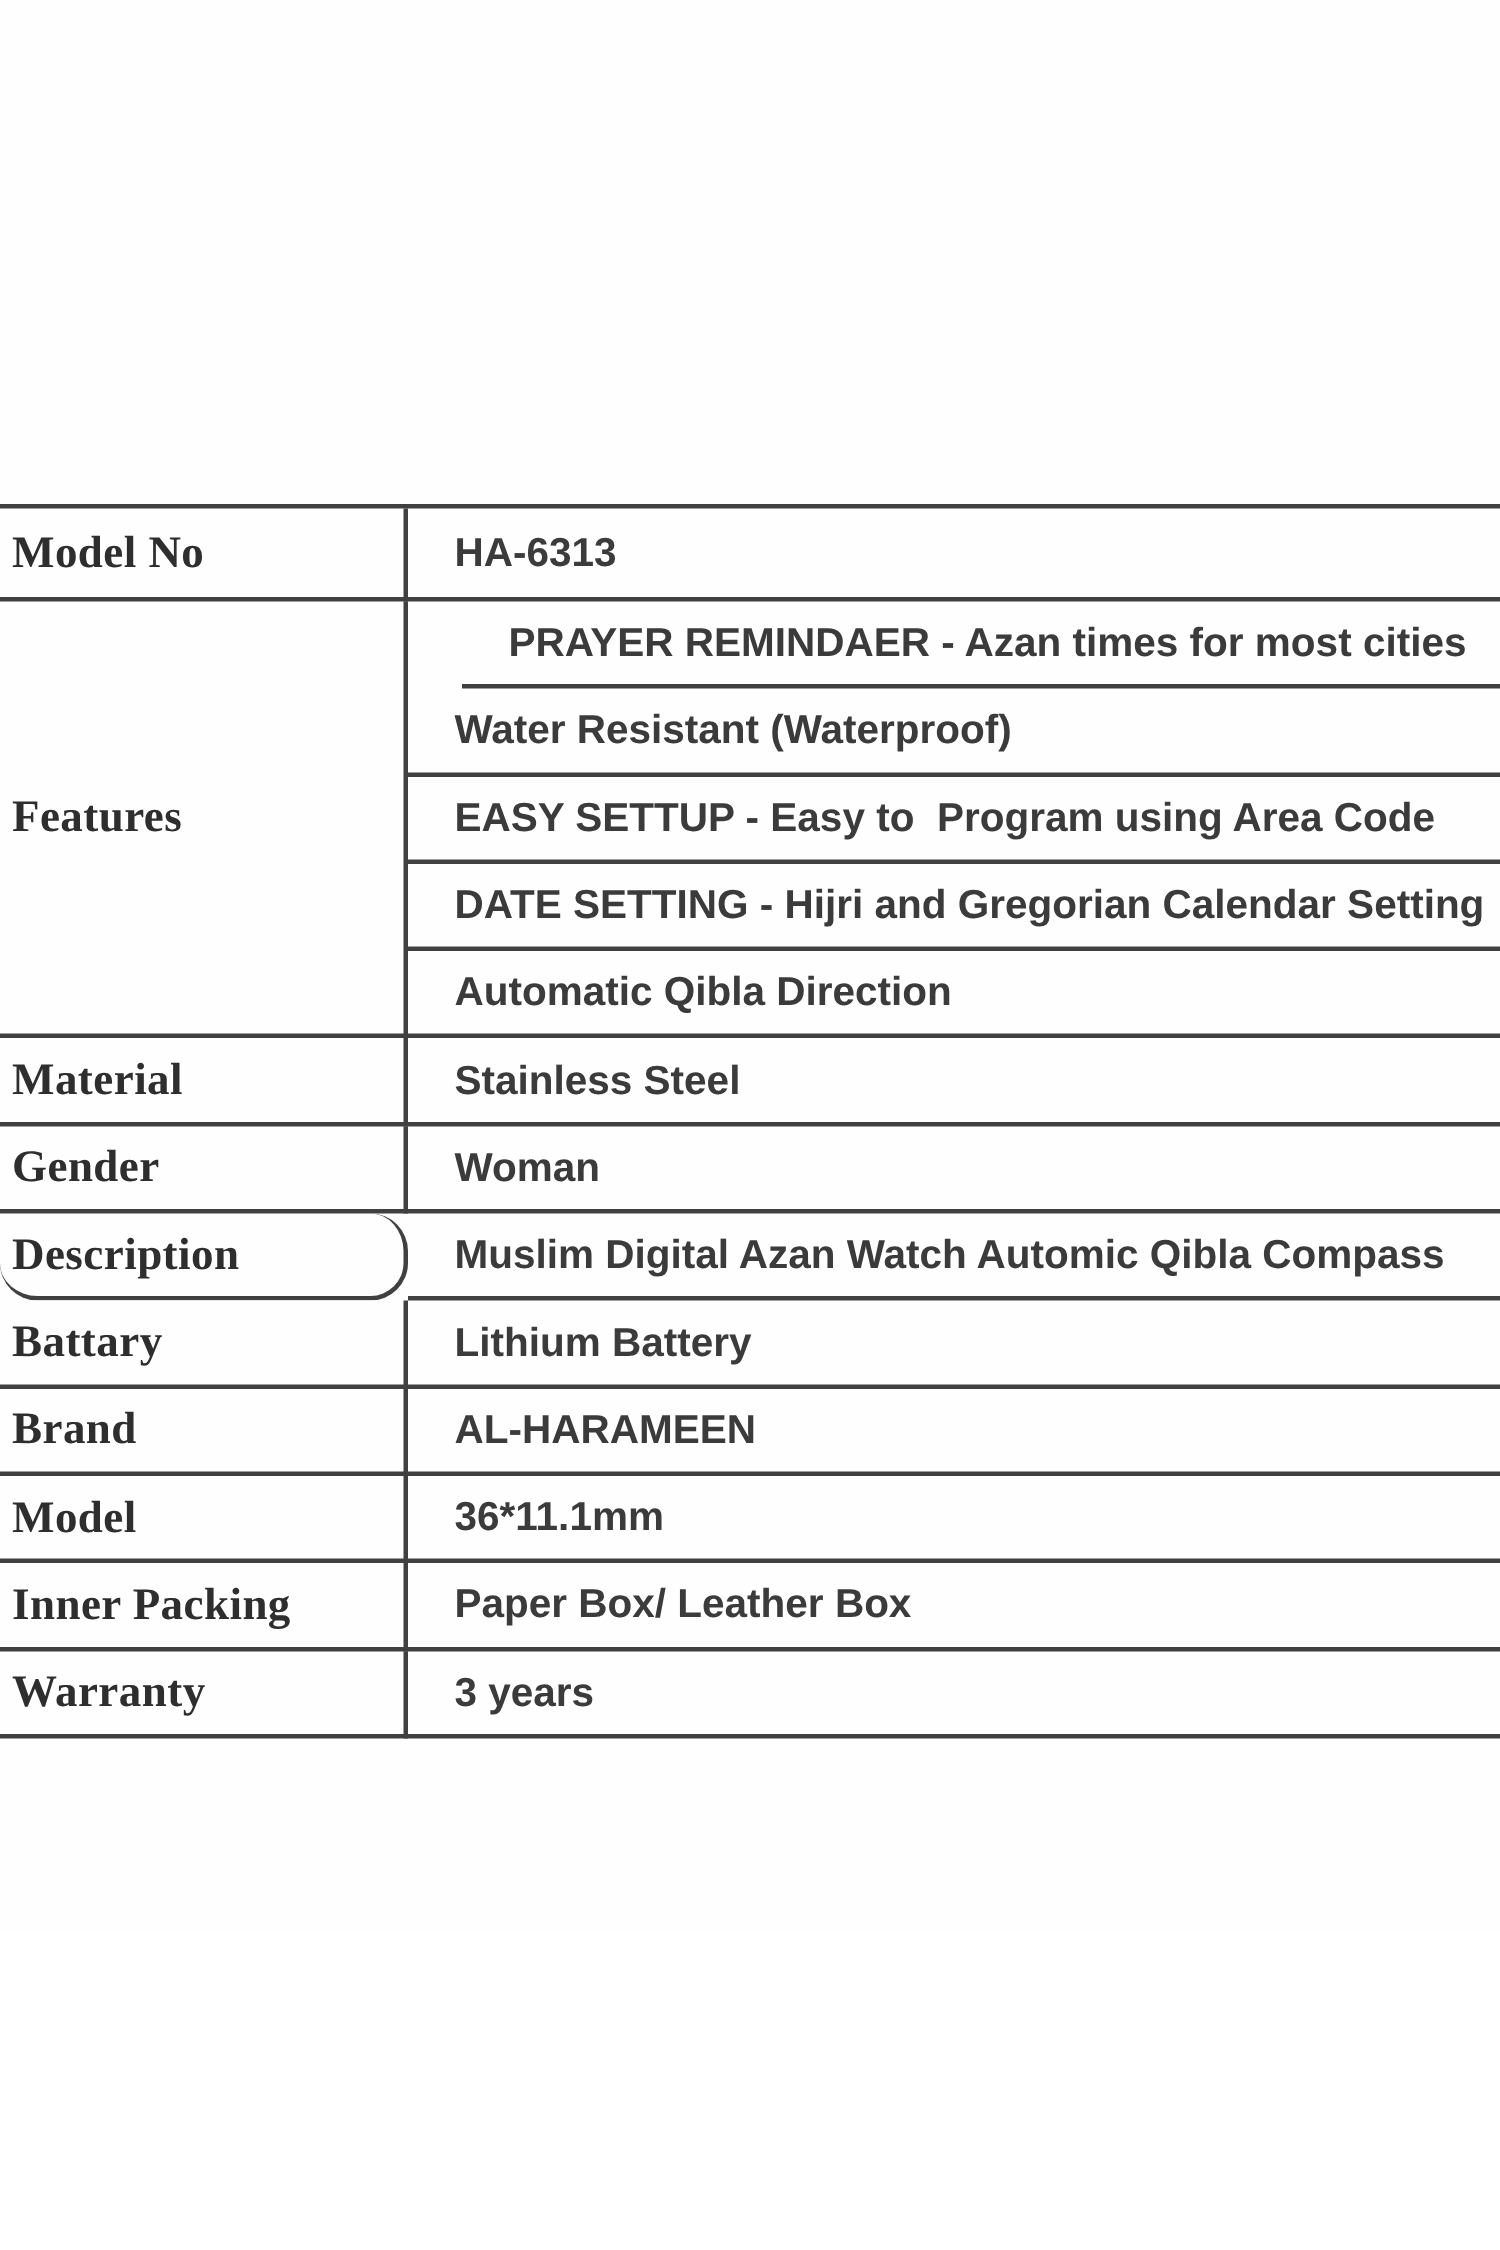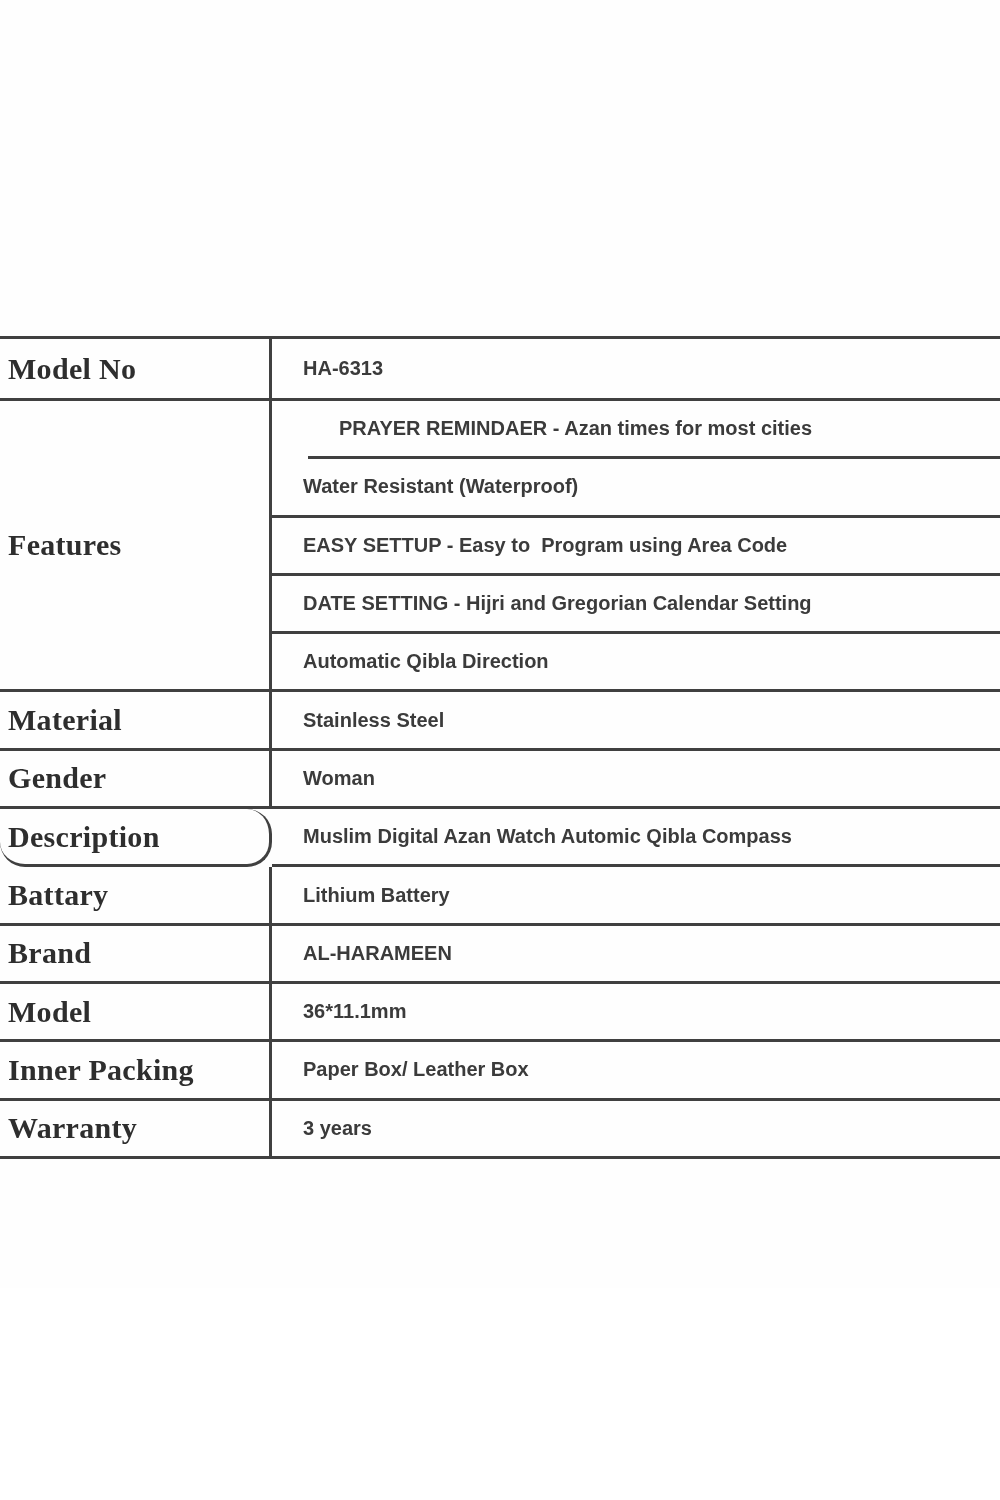--- a/index.html
+++ b/index.html
@@ -39,21 +39,21 @@
     font-family: "Liberation Serif", "DejaVu Serif", serif;
     font-weight: 700;
     font-size: 30px;
     color: #2e2e2e;
     letter-spacing: 0.3px;
   }
   .value-cell {
     padding-left: 31px;
     font-family: "Liberation Sans", "DejaVu Sans", sans-serif;
     font-weight: 600;
-    font-size: 20px;
+    font-size: 27px;
     color: #3b3b3b;
     white-space: pre;
   }
   
   .r1c1  { grid-row: 1;  grid-column: 1; }
   .r1c2  { grid-row: 1;  grid-column: 2; }
   .rfeat { grid-row: 2 / span 5; grid-column: 1; text-align: center; }
   .rf1   { grid-row: 2;  grid-column: 2; margin-left: 36px; }
   .rf2   { grid-row: 3;  grid-column: 2; }
   .rf3   { grid-row: 4;  grid-column: 2; }

